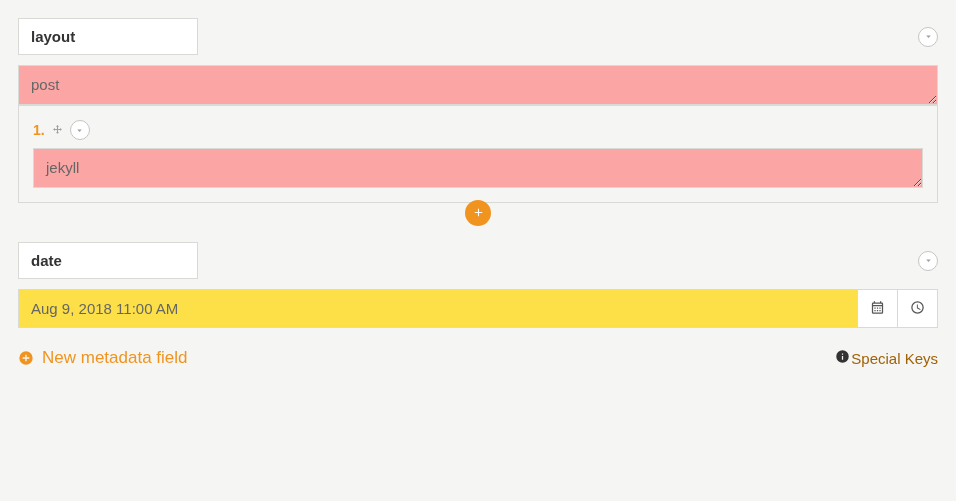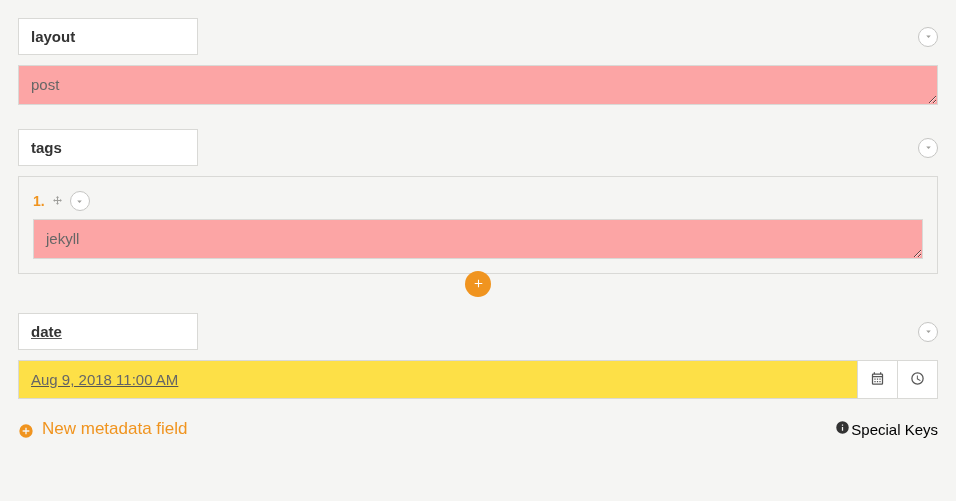--- a/index.html
+++ b/index.html
@@ -8,21 +8,20 @@
       padding: 0;
     }
     body {
       font-family: -apple-system, BlinkMacSystemFont, "Segoe UI", Helvetica, Arial, sans-serif;
       background: #f5f5f3;
       padding: 18px;
       font-size: 15px;
       color: #555;
     }
     .field-block {
-      margin-bottom: 24px;
     }
     .field-header {
       display: flex;
       align-items: center;
       margin-bottom: 10px;
     }
     .key-input {
       width: 180px;
       padding: 9px 12px;
       border: 1px solid #d9d9d6;
@@ -146,33 +145,33 @@
     .bottom-row {
       display: flex;
       align-items: center;
       margin-top: 20px;
     }
     .new-field {
       color: #f0941f;
       font-size: 17px;
       cursor: pointer;
       display: flex;
-      align-items: flex-end;
+      align-items: center;
       gap: 8px;
     }
     .new-field .plus-ico {
       display: inline-flex;
     }
     .new-field .plus-ico svg {
       width: 16px;
       height: 16px;
       fill: #f0941f;
     }
     .special-keys {
-      color: #000000;
+      color: #a16207;
       font-size: 15px;
       cursor: pointer;
       display: flex;
       align-items: center;
       gap: 1px;
       justify-content: space-between;
     }
     .special-keys svg {
       width: 15px;
       height: 15px;
@@ -191,31 +190,20 @@
         <svg viewBox="0 0 24 24">
             <path d="M7 10l5 5 5-5z"></path>
           </svg>
       </span>
     </div>
   </div>
   <textarea class="value-textarea" style="">post</textarea>
 </div>
 
 <div class="field-block" style="margin-bottom: 10px;">
-  <div class="field-header">
-    <input class="key-input" value="tags" style="">
-    <div class="spacer"></div>
-    <div class="round-btn">
-      <span>
-        <svg viewBox="0 0 24 24">
-            <path d="M7 10l5 5 5-5z"></path>
-          </svg>
-      </span>
-    </div>
-  </div>
   <div class="tags-body">
     <div class="tag-item-row">
       <span class="tag-index">1.</span>
       <span class="move-icon">
         <svg viewBox="0 0 24 24">
             <path d="M12 2l-3 3h2v4H7V7l-3 3 3 3v-2h4v4H9l3 3 3-3h-2v-4h4v2l3-3-3-3v2h-4V5h2z"></path>
           </svg>
       </span>
       <div class="round-btn">
         <span>
@@ -231,21 +219,21 @@
 <div class="center-add">
   <div class="orange-circle">
     <span>
       <svg viewBox="0 0 24 24">
           <path d="M11 5h2v6h6v2h-6v6h-2v-6H5v-2h6z"></path>
         </svg>
     </span>
   </div>
 </div>
 
-<div class="field-block" style="margin-top: 16px; margin-bottom: 11px; text-decoration: underline;">
+<div class="field-block" style="margin-top: 16px; margin-bottom: 11px;">
   <div class="field-header">
     <input class="key-input" value="date" style="">
     <div class="spacer"></div>
     <div class="round-btn">
       <span>
         <svg viewBox="0 0 24 24">
             <path d="M7 10l5 5 5-5z"></path>
           </svg>
       </span>
     </div>

